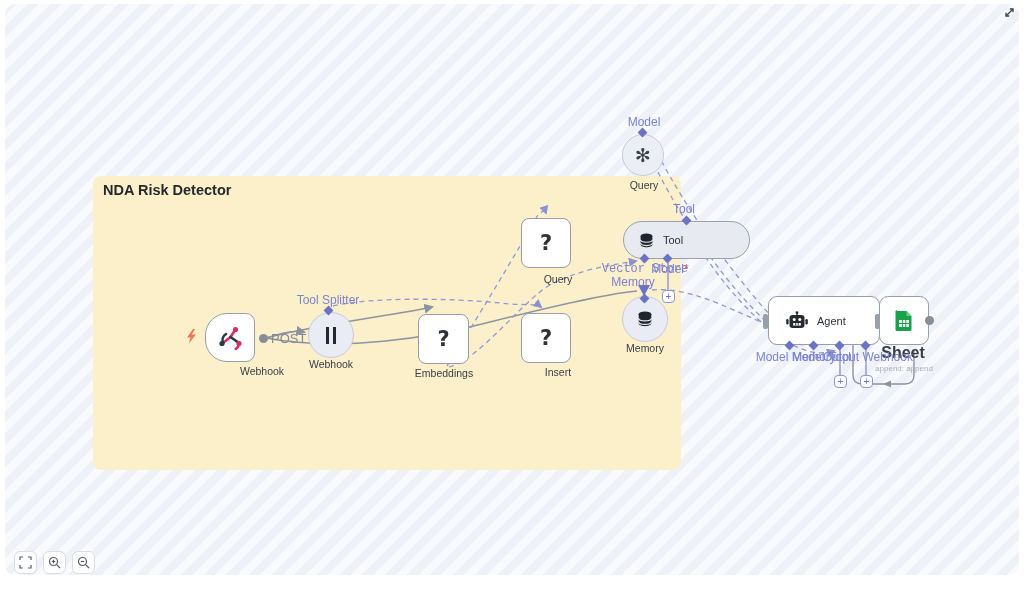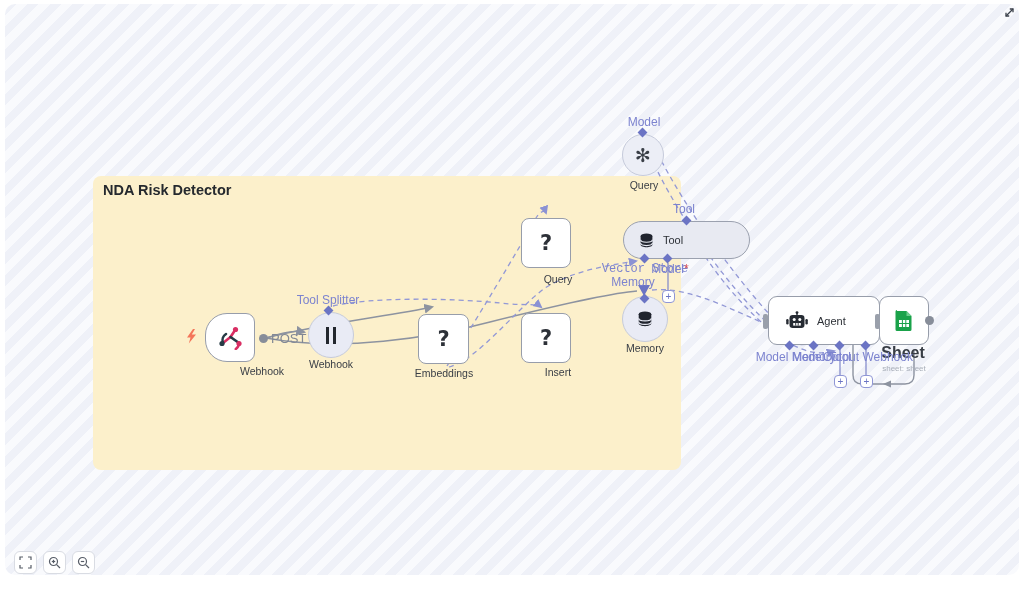--- a/index.html
+++ b/index.html
@@ -229,21 +229,21 @@
       <path d="M2,1 h9.5 L16.5,6 v13.5 a1.5,1.5 0 0 1 -1.5,1.5 h-13 a1.5,1.5 0 0 1 -1.5,-1.5 v-18 a1.5,1.5 0 0 1 1.5,-1.5 z" fill="#1aa24a"></path>
       <path d="M11.5,1 L16.5,6 h-5 z" fill="#6dcd8d"></path>
       <rect x="4" y="10" width="10" height="7" fill="#ffffff"></rect>
       <line x1="4" y1="13.5" x2="14" y2="13.5" stroke="#1aa24a" stroke-width="1"></line>
       <line x1="7.4" y1="10" x2="7.4" y2="17" stroke="#1aa24a" stroke-width="1"></line>
       <line x1="10.8" y1="10" x2="10.8" y2="17" stroke="#1aa24a" stroke-width="1"></line>
     </svg>
   </div>
   <div class="dot" style="left:925px; top:316px;"></div>
   <div class="lbl-dark" style="left:903px; top:353px; font-weight:bold; font-size:16px;">Sheet</div>
-  <div class="lbl-sub" style="left:904px; top:368px;">sheet: sheet</div>
+  <div class="lbl-sub" style="left:904px; top:368px;">append: append</div>
 
   <div class="ctrl-bar">
     <div class="ctrl-btn">
       <svg width="13" height="13" viewBox="0 0 13 13">
         <g fill="none" stroke="#565c66" stroke-width="1.2">
           <path d="M1,4 V1 H4"></path>
             <path d="M9,1 H12 V4"></path>
             <path d="M12,9 V12 H9"></path>
             <path d="M4,12 H1 V9"></path>
         </g>

